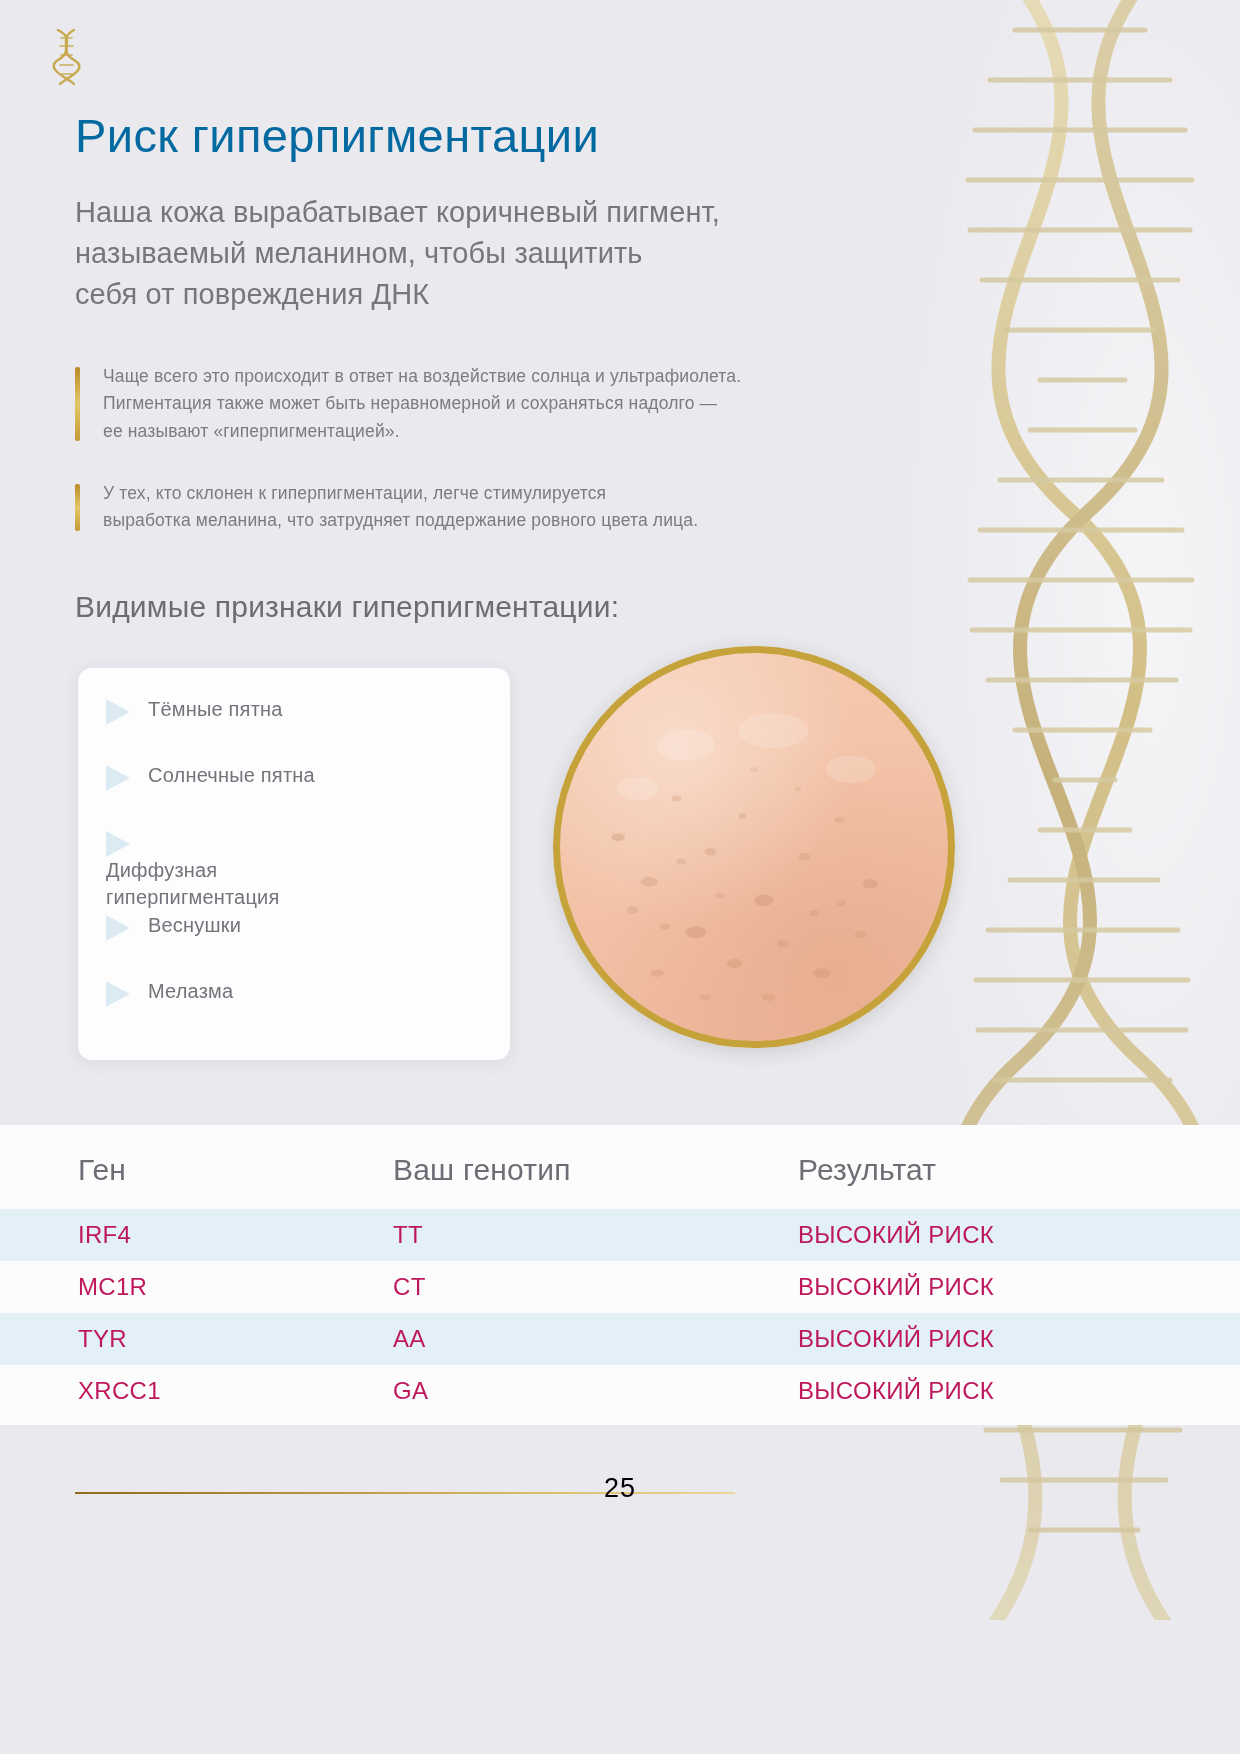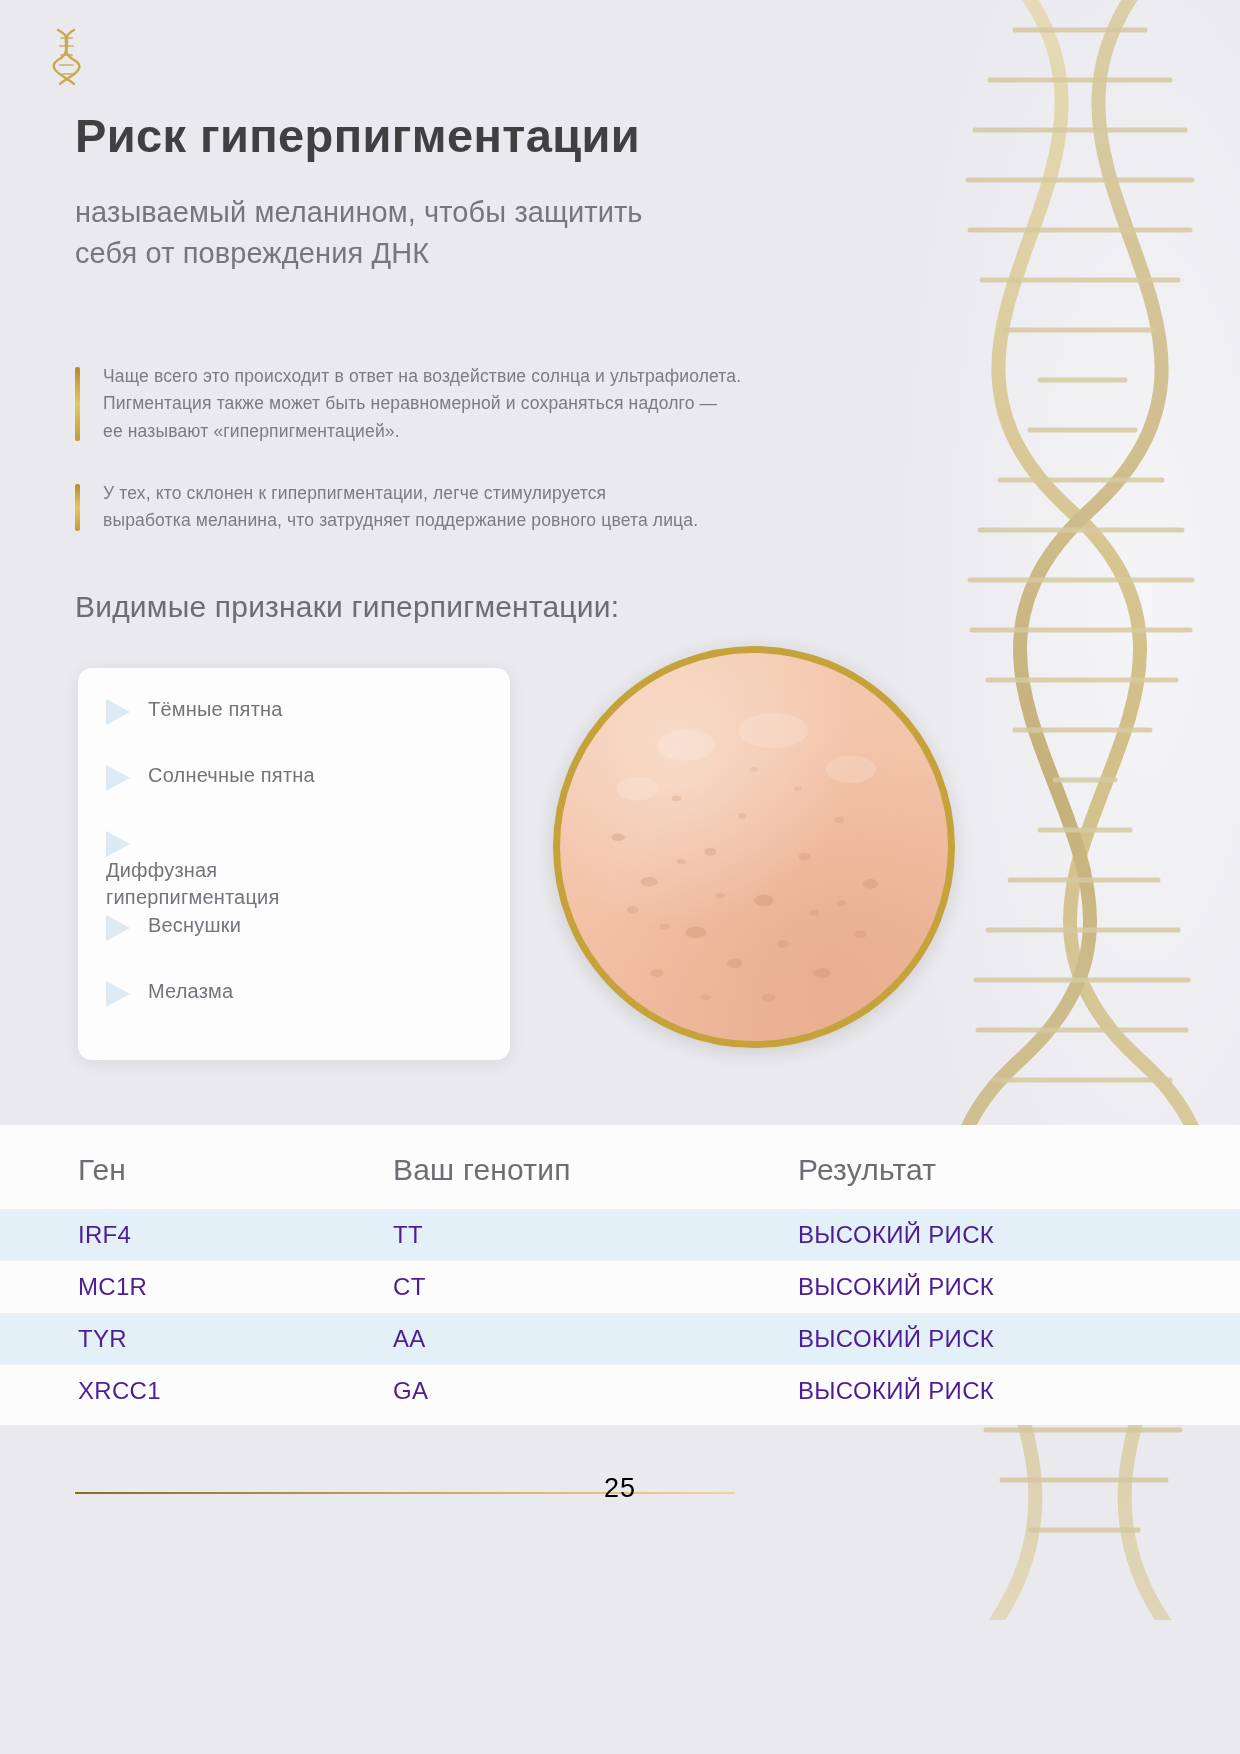--- a/index.html
+++ b/index.html
@@ -20,21 +20,21 @@
     background:radial-gradient(ellipse at 75% 40%, rgba(255,255,255,.55), rgba(233,233,238,0) 65%);
     z-index:0;pointer-events:none;
   }
 
   
   .logo{position:absolute;left:44px;top:26px;width:46px;height:62px;z-index:5;}
 
   
   .title{
     position:absolute;left:75px;top:108px;z-index:4;
-    font-size:47px;font-weight:700;color:#404040;letter-spacing:.4px;
+    font-size:47px;font-weight:400;color:#0369a1;letter-spacing:.4px;
     white-space:nowrap;
   }
   .subtitle{
     position:absolute;left:75px;top:192px;z-index:4;width:880px;
     font-size:29px;font-weight:300;color:#76777d;line-height:1.42;
     letter-spacing:.1px;
   }
   .subtitle div{white-space:nowrap;}
 
   
@@ -93,21 +93,21 @@
   .table-band{
     position:absolute;left:0;top:1125px;width:1240px;height:300px;z-index:4;
     background:#fcfcfc;
   }
   .tbl{width:1240px;border-collapse:collapse;table-layout:fixed;}
   .tbl th{
     text-align:left;font-size:30px;font-weight:300;color:#6d6e75;
     padding:28px 0 22px 0;letter-spacing:.2px;background:#fcfcfc;
   }
   .tbl td{
-    font-size:24px;font-weight:300;color:#4c1d95;
+    font-size:24px;font-weight:300;color:#be185d;
     padding:12px 0;letter-spacing:.3px;
   }
   .tbl .c-gene{width:315px;padding-left:78px;}
   .tbl .c-geno{width:405px;}
   .tbl .c-res{width:442px;}
   .tbl tbody tr.odd td{background:#e3f0f7;}
   .tbl tbody tr.even td{background:#fcfcfc;}
   .res{color:#c2a250;letter-spacing:.5px;}
 
   
@@ -193,20 +193,21 @@
         <line x1="17" y1="29" x2="28" y2="29"></line>
         <line x1="16" y1="39" x2="29" y2="39"></line>
         <line x1="18" y1="48" x2="28" y2="48"></line>
       </g>
     </svg>
   </div>
 
   <div class="title">Риск гиперпигментации</div>
 
   <div class="subtitle">
+    <div>Наша кожа вырабатывает коричневый пигмент,</div>
     <div>называемый меланином, чтобы защитить</div>
     <div>себя от повреждения ДНК</div>
   </div>
 
   <div class="quote" id="quote1">
     <div class="bar"></div>
     <div class="qline">Чаще всего это происходит в ответ на воздействие солнца и ультрафиолета.</div>
     <div class="qline">Пигментация также может быть неравномерной и сохраняться надолго —</div>
     <div class="qline">ее называют «гиперпигментацией».</div>
   </div>

